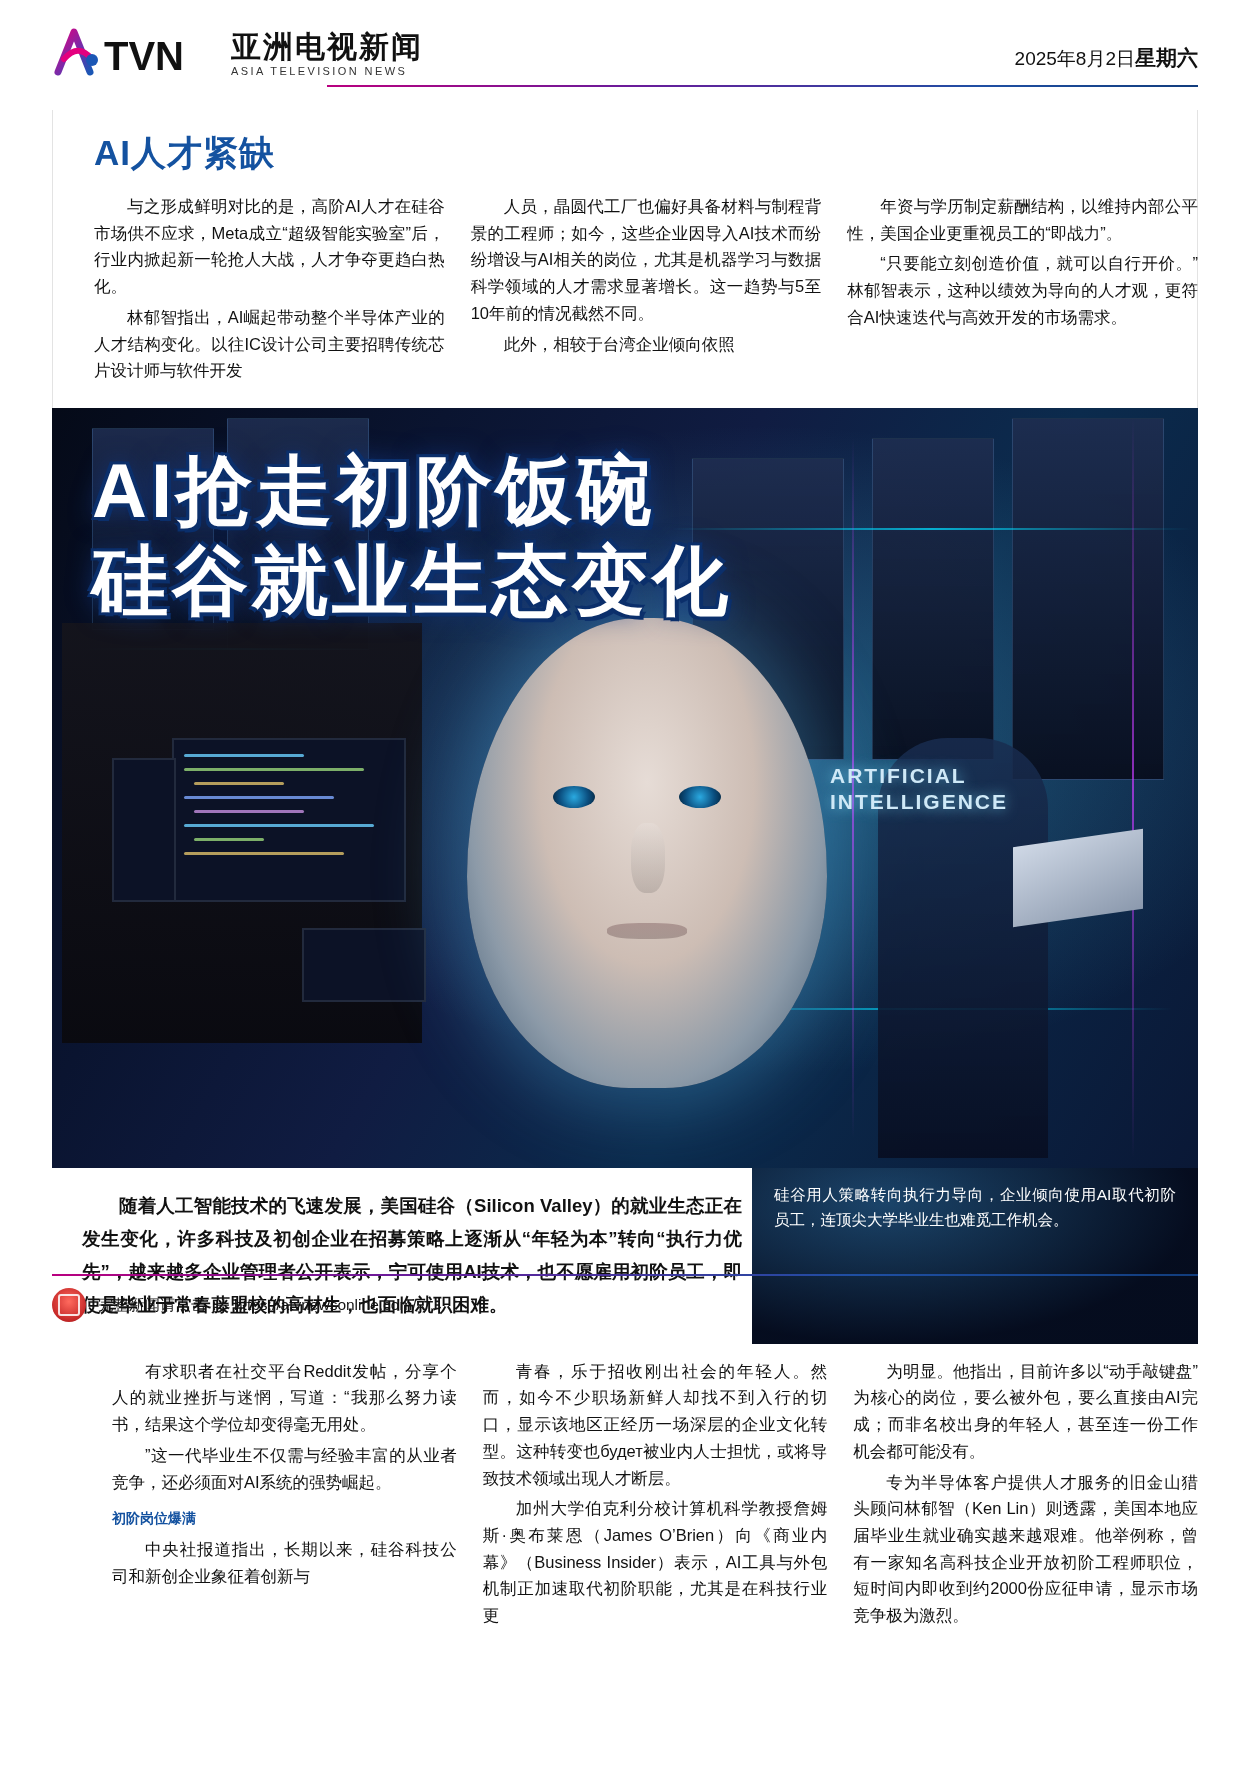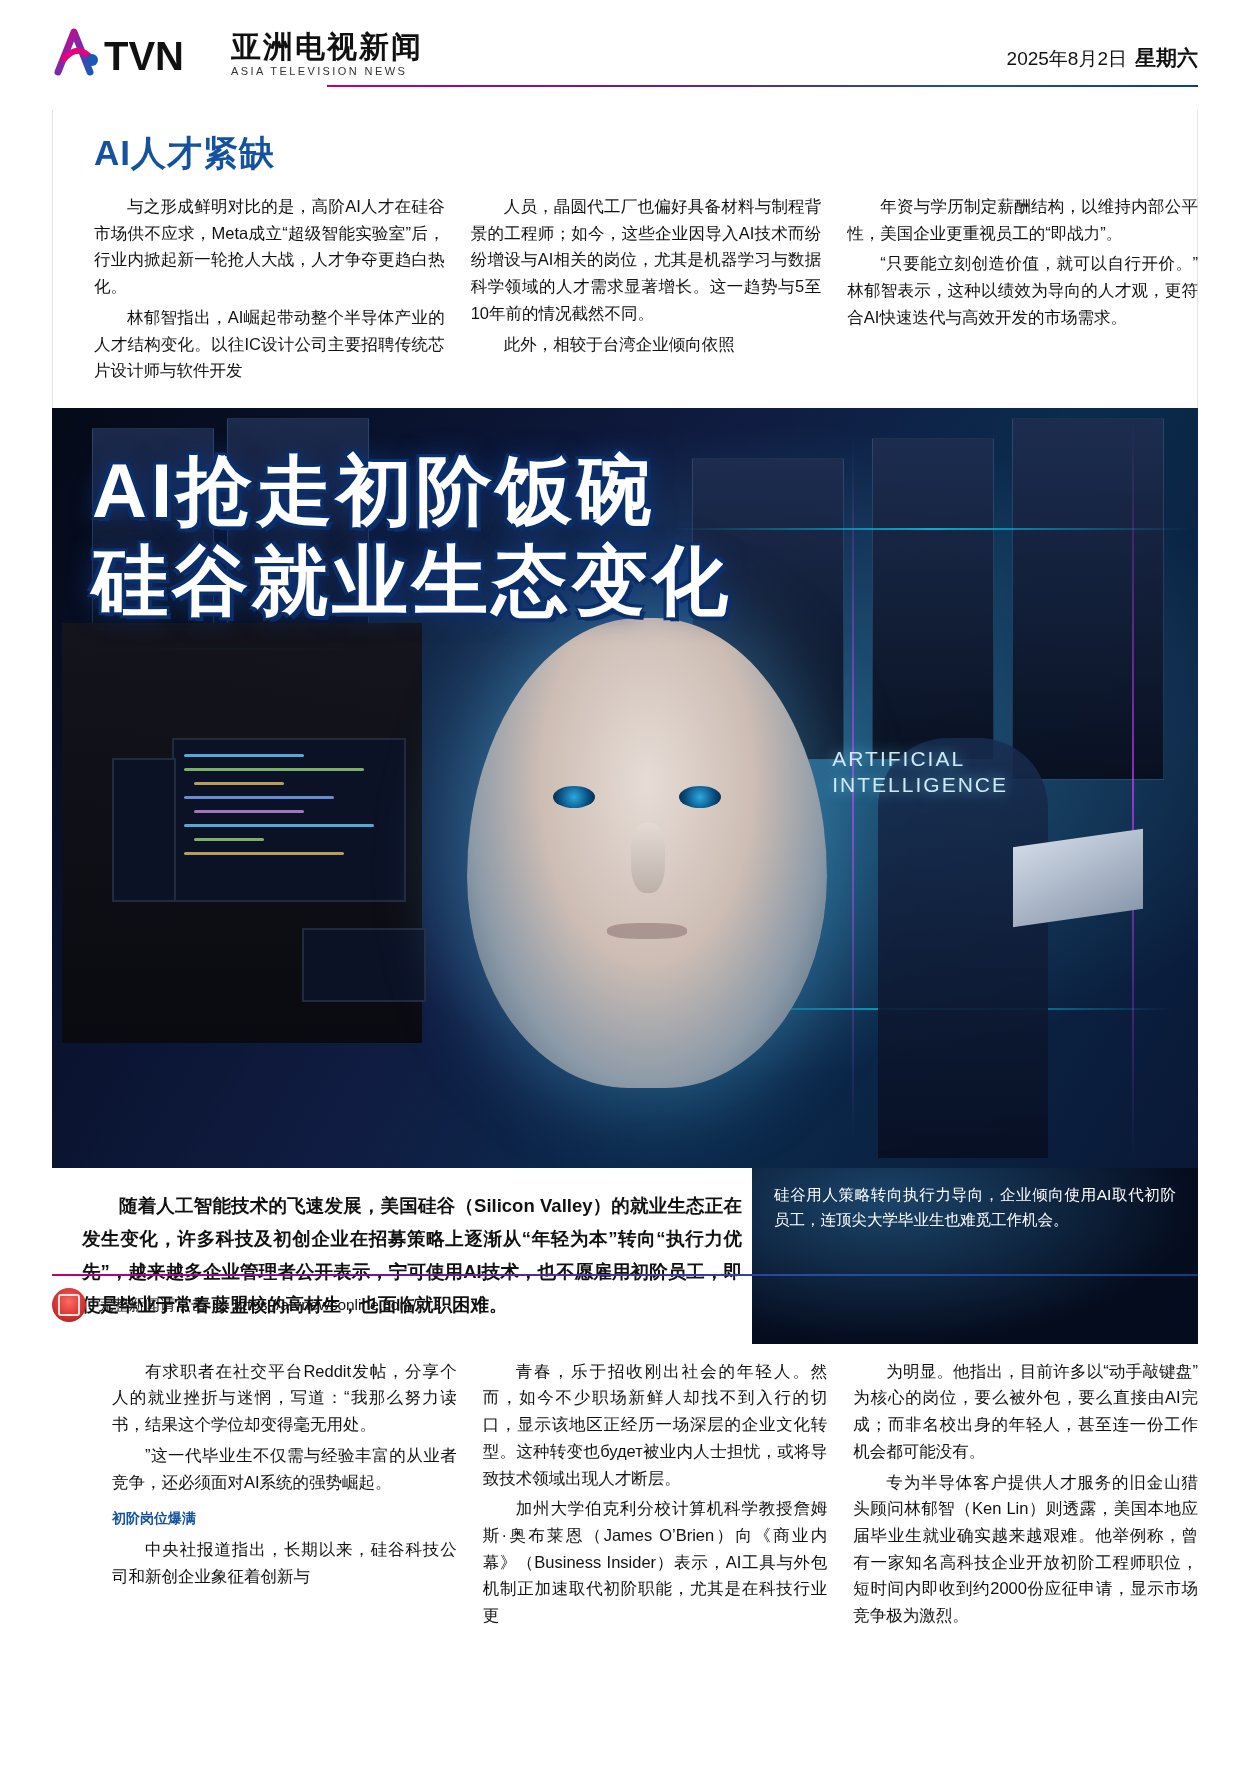--- a/index.html
+++ b/index.html
@@ -57,21 +57,21 @@
     color: #333;
     margin-top: 3px;
   }
   .brand-text { display: flex; flex-direction: column; justify-content: center; padding-top: 4px;}
   .date-line {
     font-size: 19px;
     color: #111;
     padding-top: 18px;
     white-space: nowrap;
   }
-  .date-line .weekday { font-weight: bold; margin-left: 8px; font-size: 21px;}
+  .date-line .weekday { font-weight: bold; font-size: 21px;}
   .rule-wrap {
     position: absolute;
     left: 52px;
     right: 52px;
     top: 84px;
     height: 3px;
   }
   .rule-wrap .rule-grad {
     position: absolute; left: 275px; right: 0; top: 1px; height: 2px;
     background: linear-gradient(to right, #b9007f, #6a1b9a 35%, #1f4fa3 75%, #123d7d);
@@ -175,25 +175,25 @@
     border-radius: 70px 70px 0 0;
     filter: blur(.4px);
   }
   .laptop {
     position:absolute; right: 55px; bottom: 250px; width: 130px; height: 80px;
     background: linear-gradient(160deg, #cfd8e6, #8b99ad);
     transform: skewY(-8deg);
   }
   .ai-label {
     position: absolute;
-    right: 190px; top: 338px;
+    right: 190px; top: 355px;
     color: #cfe9f7;
     font-size: 21px;
     letter-spacing: 2px;
-    font-weight: normal;
+    font-weight: bold;
     line-height: 1.25;
     text-shadow: 0 0 14px rgba(120,220,255,.8);
   }
   .hero-title {
     position: absolute;
     left: 40px; top: 38px;
     font-size: 76px;
     line-height: 1.18;
     font-weight: bold;
     color: #ffffff;

